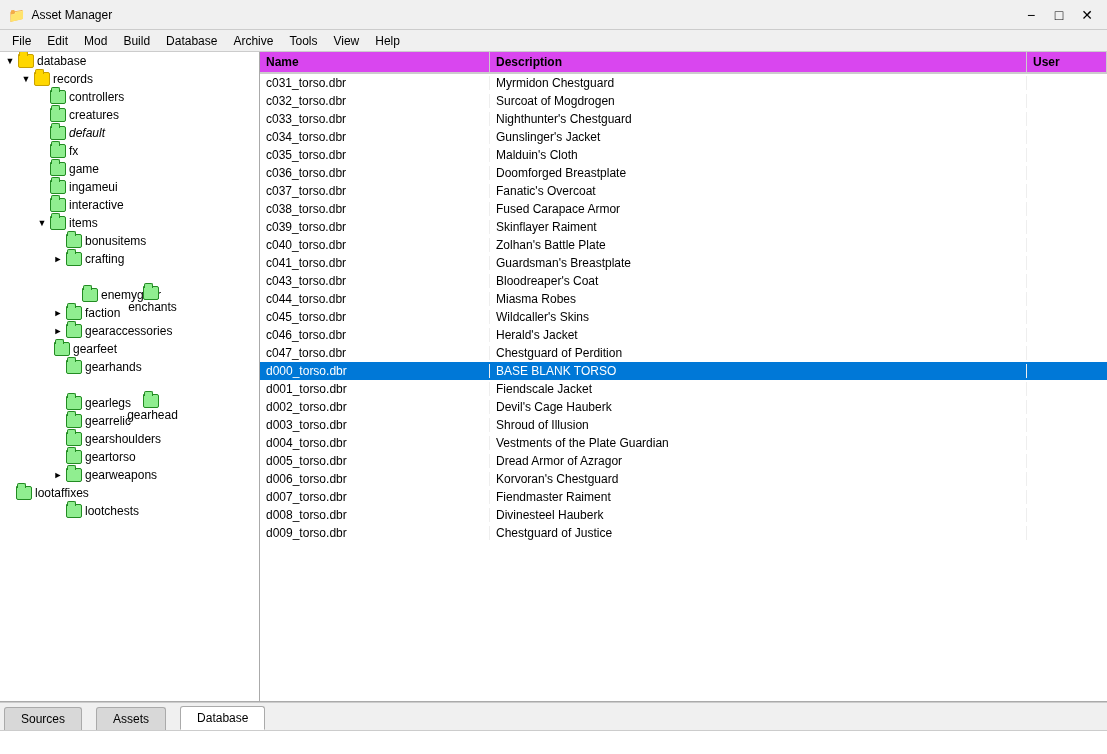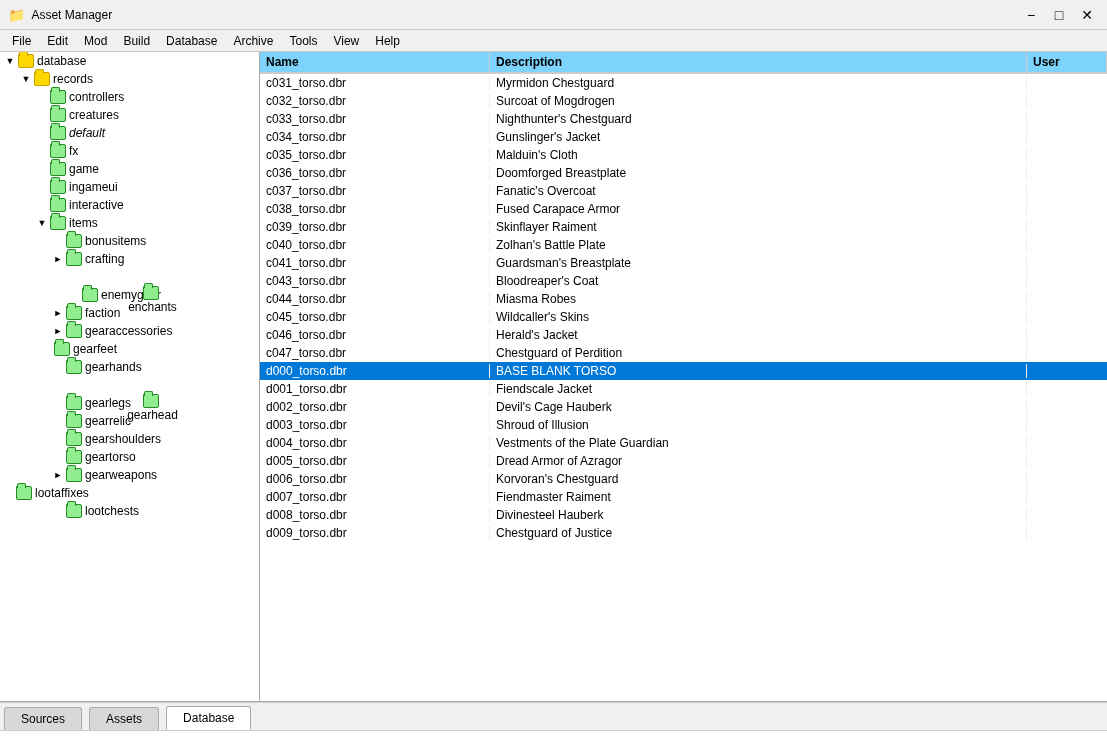--- a/index.html
+++ b/index.html
@@ -100,21 +100,21 @@
     
     #right-panel {
       flex: 1;
       background: white;
       display: flex;
       flex-direction: column;
       overflow: hidden;
     }
     #list-header {
       display: flex;
-      background: #7dd3fc;
+      background: #d946ef;
       border-bottom: 2px solid #ccc;
       height: 22px;
     }
     .col-header {
       padding: 3px 6px;
       font-size: 12px;
       font-weight: bold;
       border-right: 1px solid #ccc;
       cursor: pointer;
       white-space: nowrap;
@@ -157,21 +157,21 @@
       align-items: flex-end;
       padding: 0 4px;
     }
     .tab {
       padding: 4px 16px;
       background: #d8d8d8;
       border: 1px solid #aaa;
       border-bottom: none;
       cursor: pointer;
       font-size: 12px;
-      margin-right: 7px;
+      margin-right: 14px;
       border-radius: 3px 3px 0 0;
     }
     .tab.active {
       background: white;
       border-bottom: 1px solid white;
       z-index: 1;
     }
 
     
     #bottom-panel {

